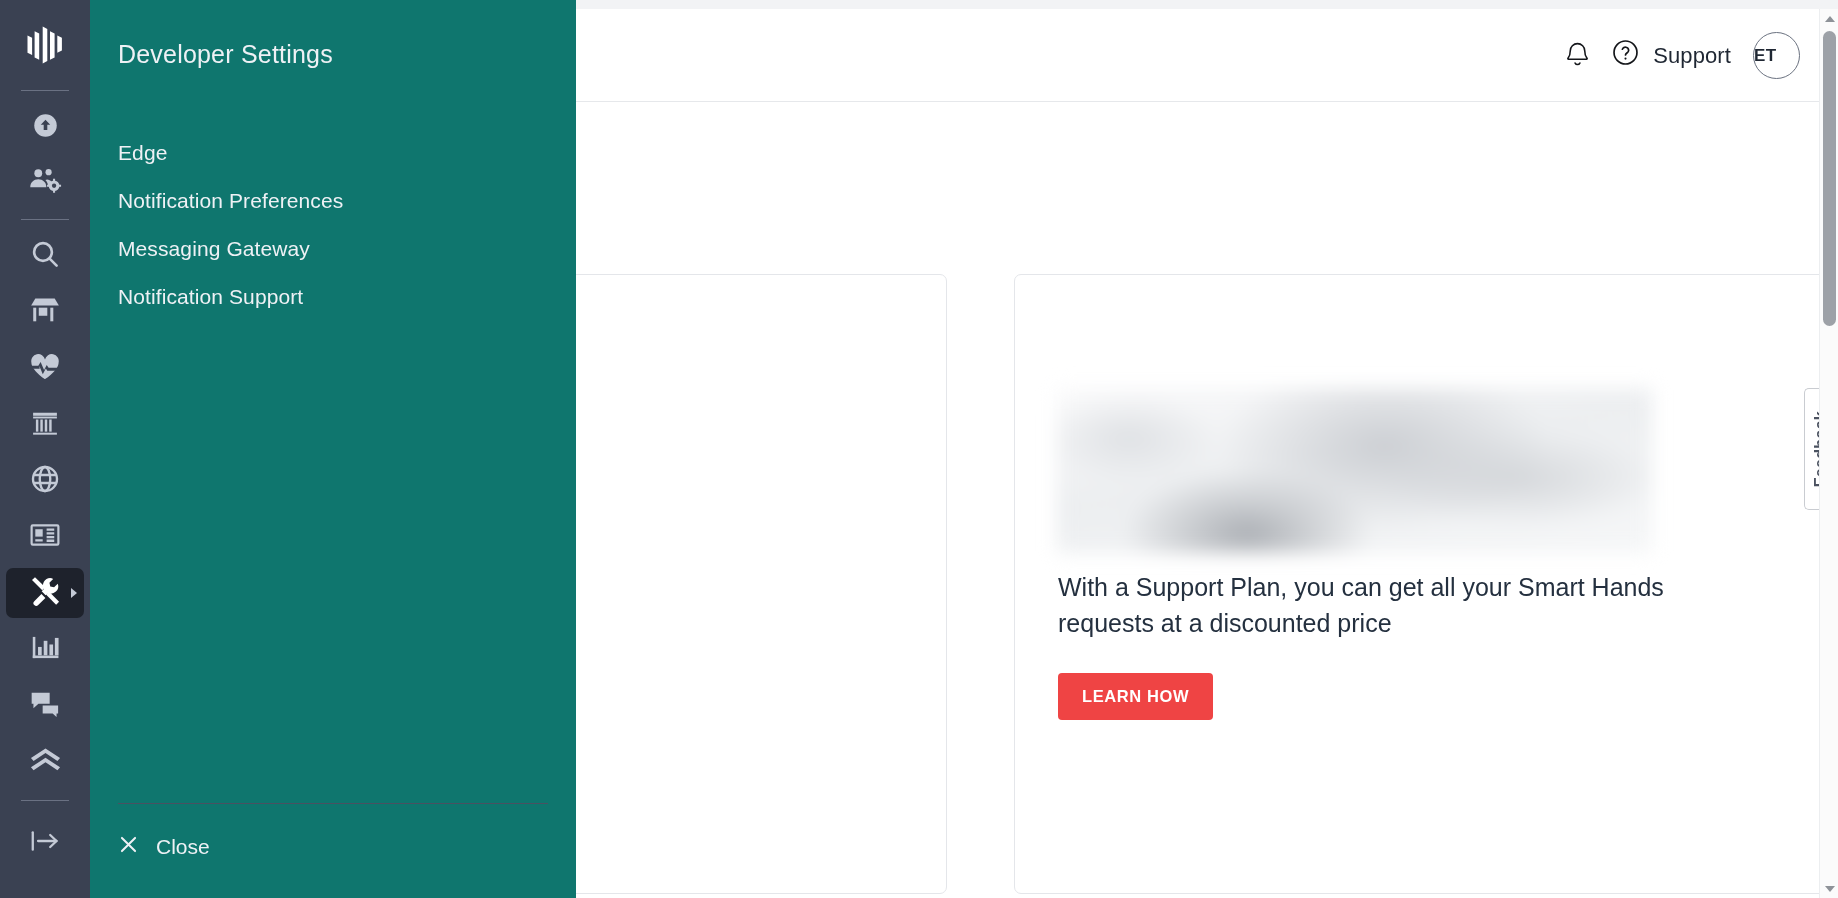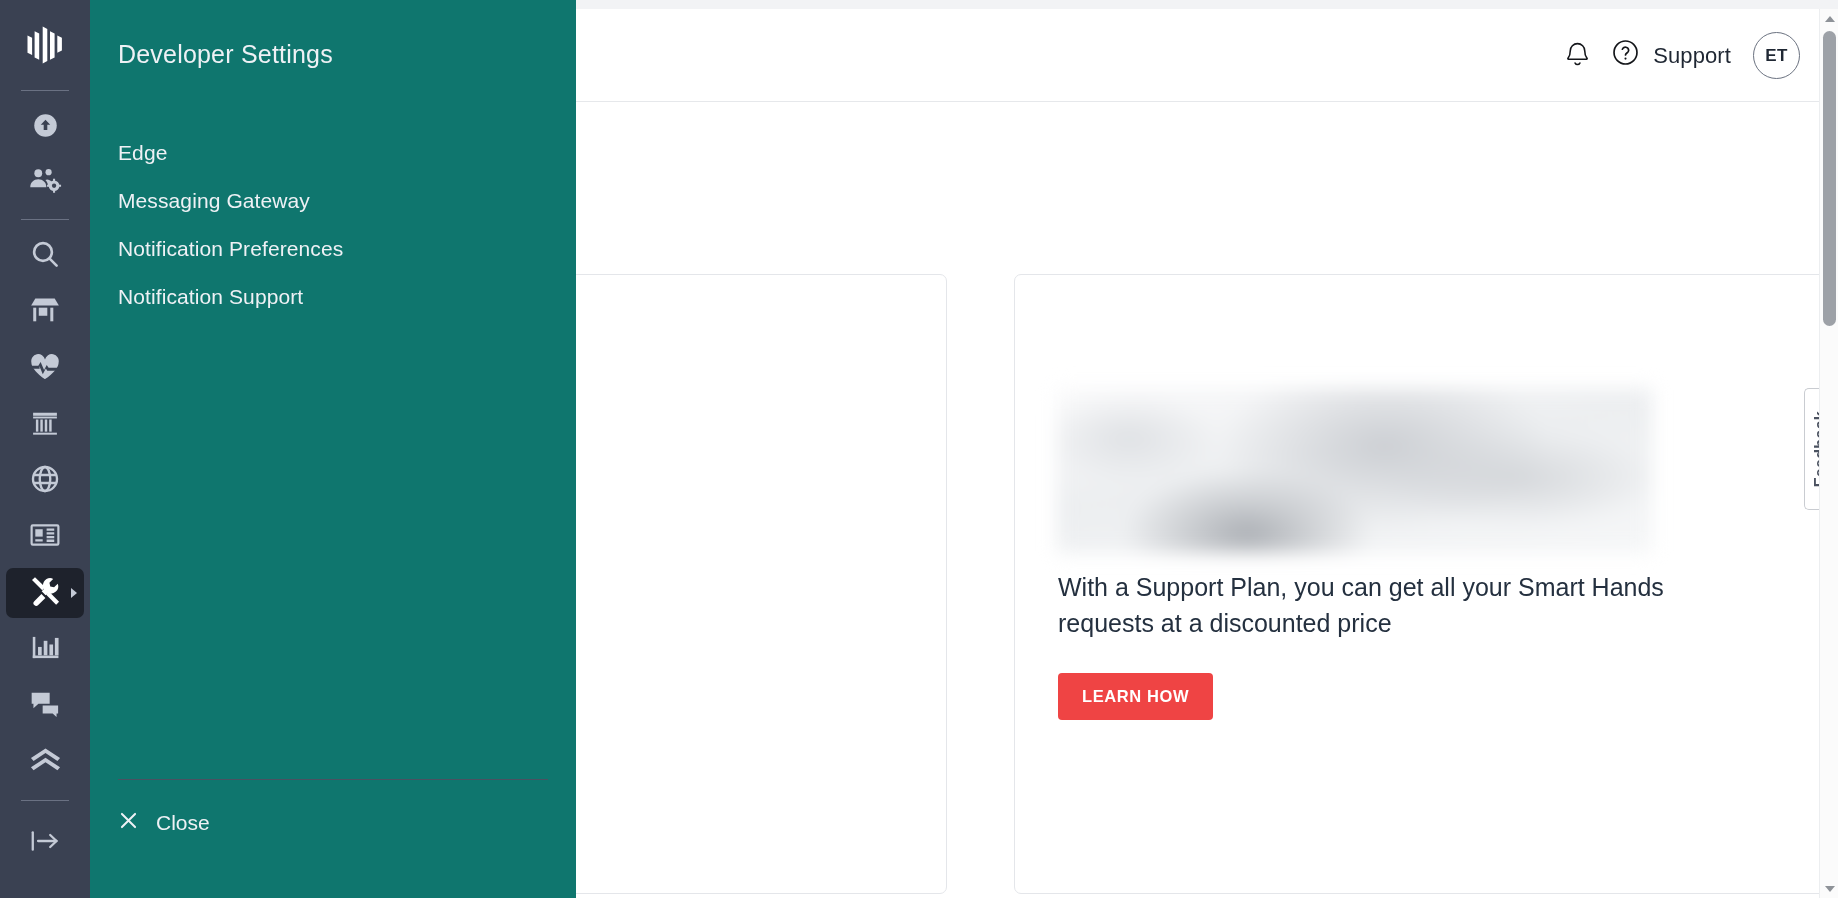--- a/index.html
+++ b/index.html
@@ -34,21 +34,21 @@
     cursor:pointer; color:#1a1a1a;
   }
   .support-link {
     display:flex; align-items:center; gap:14px;
     font-size:22px; color:#1f2733; cursor:pointer;
     letter-spacing:.1px;
   }
   .avatar {
     width:47px; height:47px; border-radius:50%;
     border:1.4px solid #6b7280;
-    display:flex; align-items:center; justify-content:center;
+    display:flex; align-items:center; justify-content:flex-start;
     font-size:17px; font-weight:700; color:#1f2733;
     letter-spacing:.5px; cursor:pointer; background:#fff;
   }
 
   
   .content {
     position:absolute; left:0; top:102px; width:1820px; height:796px;
     background:#fff;
   }
   .cards-row {
@@ -180,21 +180,21 @@
   .flyout-items { margin-top:60px; }
   .flyout-item {
     font-size:21px; color:#eef1f5; font-weight:400;
     padding:12px 0 12px 28px; cursor:pointer; letter-spacing:.1px;
   }
   .flyout-bottom { margin-top:auto; padding:0 28px 0 28px; }
   .flyout-sep { height:1px; background:#4a5161; margin-bottom:30px; }
   .flyout-close {
     display:flex; align-items:center; gap:17px;
     font-size:21px; color:#eef1f5; cursor:pointer;
-    padding-bottom:62px;
+    padding-bottom:38px;
   }
 </style>
 </head>
 <body>
 
 <div id="app">
 
   <div class="top-gutter"></div>
 
   <div class="header">
@@ -256,22 +256,22 @@
     <div class="sb-arrow down">
         <i></i>
       </div>
   </div>
 
   <div class="flyout">
     <div class="flyout-title">Developer Settings</div>
 
     <div class="flyout-items">
       <div class="flyout-item">Edge</div>
+      <div class="flyout-item">Notification Preferences</div>
       <div class="flyout-item">Messaging Gateway</div>
-      <div class="flyout-item">Notification Preferences</div>
       <div class="flyout-item">Notification Support</div>
     </div>
 
     <div class="flyout-bottom">
       <div class="flyout-sep"></div>
       <div class="flyout-close">
         <span>
           <svg width="21" height="21" viewBox="0 0 24 24" fill="none" stroke="#eef1f5" stroke-width="2.3" stroke-linecap="round">
             <path d="M4.5 4.5 19.5 19.5M19.5 4.5 4.5 19.5"></path>
           </svg>

